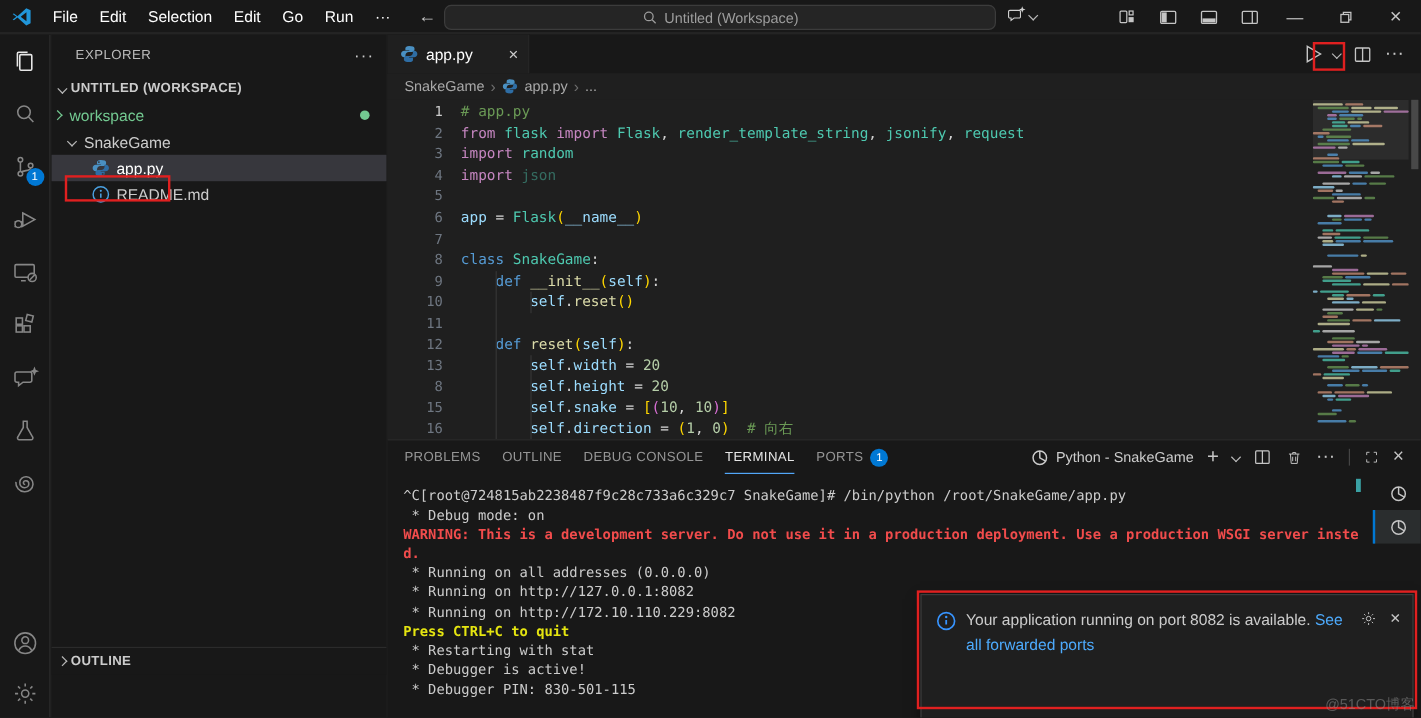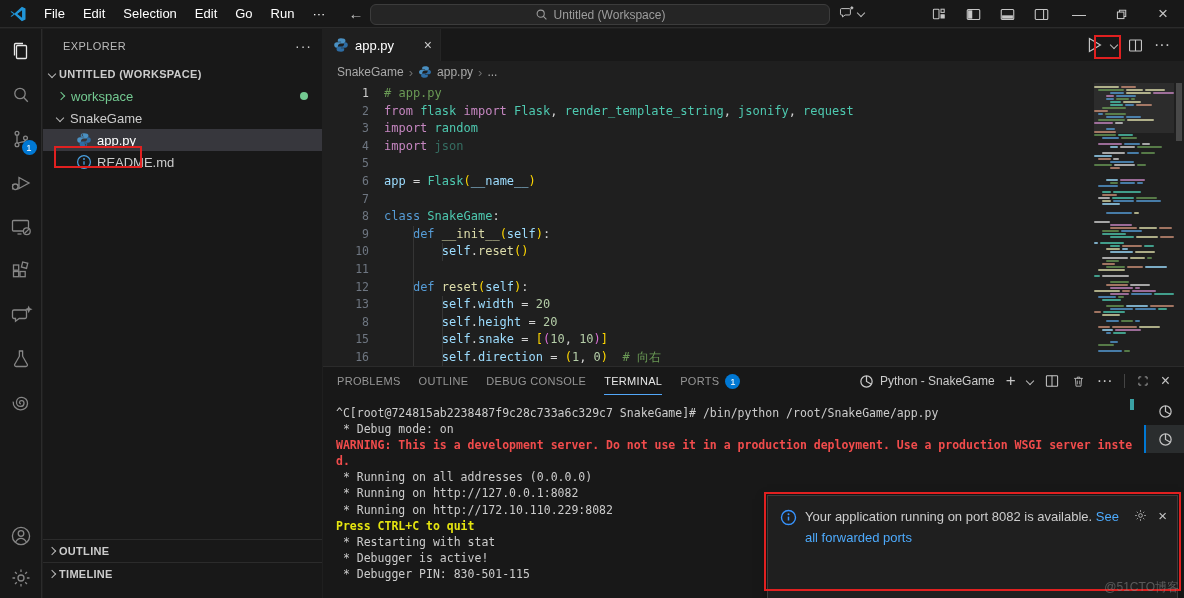--- a/index.html
+++ b/index.html
@@ -273,21 +273,21 @@
 
   <div class="sidebar">
     <div class="sb-header">
       <span class="sb-title">EXPLORER</span>
       <span class="sb-more">···</span>
     </div>
     <div class="sb-row bold">
       <span class="chev d"></span>
         <span>UNTITLED (WORKSPACE)</span>
     </div>
-    <div class="tree-row green" style="padding-left:15px;text-align:center;">
+    <div class="tree-row green" style="padding-left:2px;text-align:center;">
       <span class="chev r" style="margin-right:7px; border-color:#73c991;"></span>
       <span>workspace</span>
       <span class="green-dot"></span>
     </div>
     <div class="tree-row" style="padding-left:14px;">
       <span class="chev d" style="margin-right:7px;"></span>
       <span>SnakeGame</span>
     </div>
     <div class="tree-row selected" style="padding-left:33px;">
       <svg class="file-icon" viewBox="0 0 16 16">
@@ -301,26 +301,20 @@
         <circle cx="8" cy="8" r="6.4" stroke="#4aa0e0" fill="none" stroke-width="1.2"></circle>
         <path d="M8 7.3v3.4" stroke="#4aa0e0" stroke-width="1.3"></path>
           <circle cx="8" cy="5" r=".9" fill="#4aa0e0"></circle>
       </svg>
       <span>README.md</span>
     </div>
     <div class="sb-bottom" style="bottom:36px;">
       <div class="sb-row bold">
         <span class="chev r"></span>
           <span>OUTLINE</span>
-      </div>
-    </div>
-    <div class="sb-bottom" style="bottom:0; height:36px;">
-      <div class="sb-row bold">
-        <span class="chev r"></span>
-          <span>TIMELINE</span>
       </div>
     </div>
   </div>
 
   <div class="editor-col">
     <div class="tabbar">
       <div class="tab">
         <svg class="file-icon" style="margin:0;" viewBox="0 0 16 16">
           <path fill="#4a90c2" d="M7.9 1.3c-2 0-3.1.8-3.1 2v1.5h3.3v.5H3.9C2.3 5.3 1.2 6.4 1.2 8c0 1.6 1 2.7 2.6 2.7h1.1V9.1c0-1.5 1.2-2.7 2.8-2.7h2.6c1.2 0 2.1-.9 2.1-2.1V3.3c0-1.3-1.6-2-4.5-2z"></path>
           <path fill="#2e6da4" d="M8.1 14.7c2 0 3.1-.8 3.1-2v-1.5H7.9v-.5h4.2c1.6 0 2.7-1.1 2.7-2.7 0-1.6-1-2.7-2.6-2.7h-1.1v1.6c0 1.5-1.2 2.7-2.8 2.7H5.7c-1.2 0-2.1.9-2.1 2.1v1c0 1.3 1.6 2 4.5 2z"></path>

